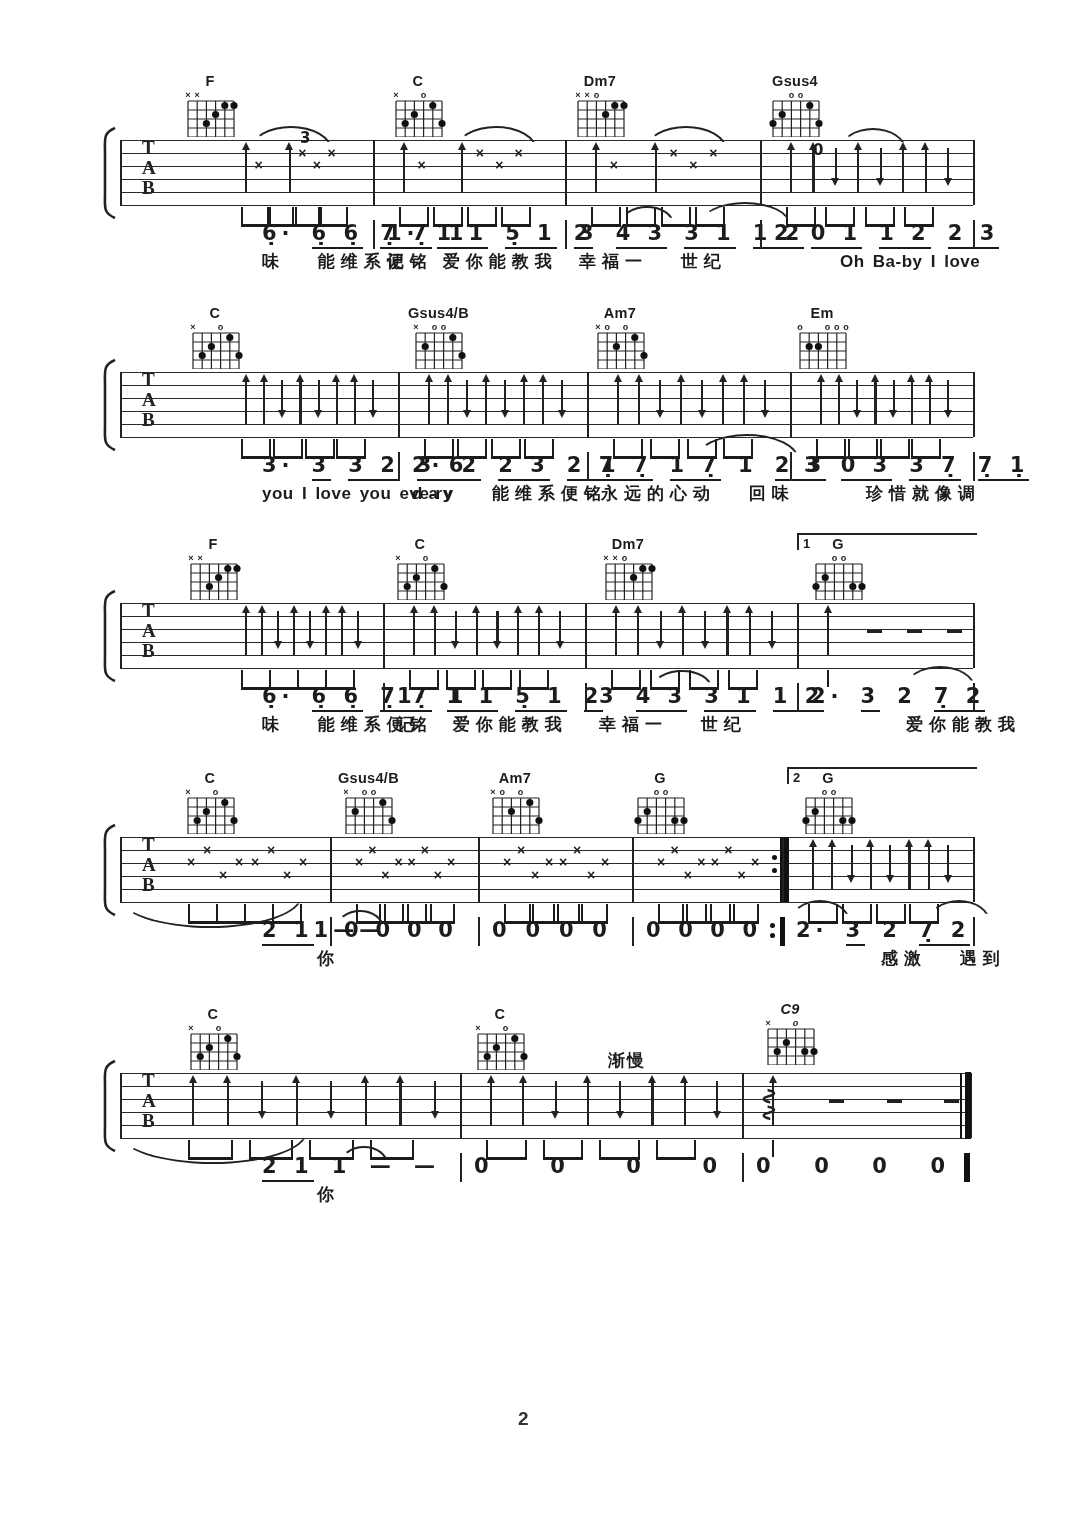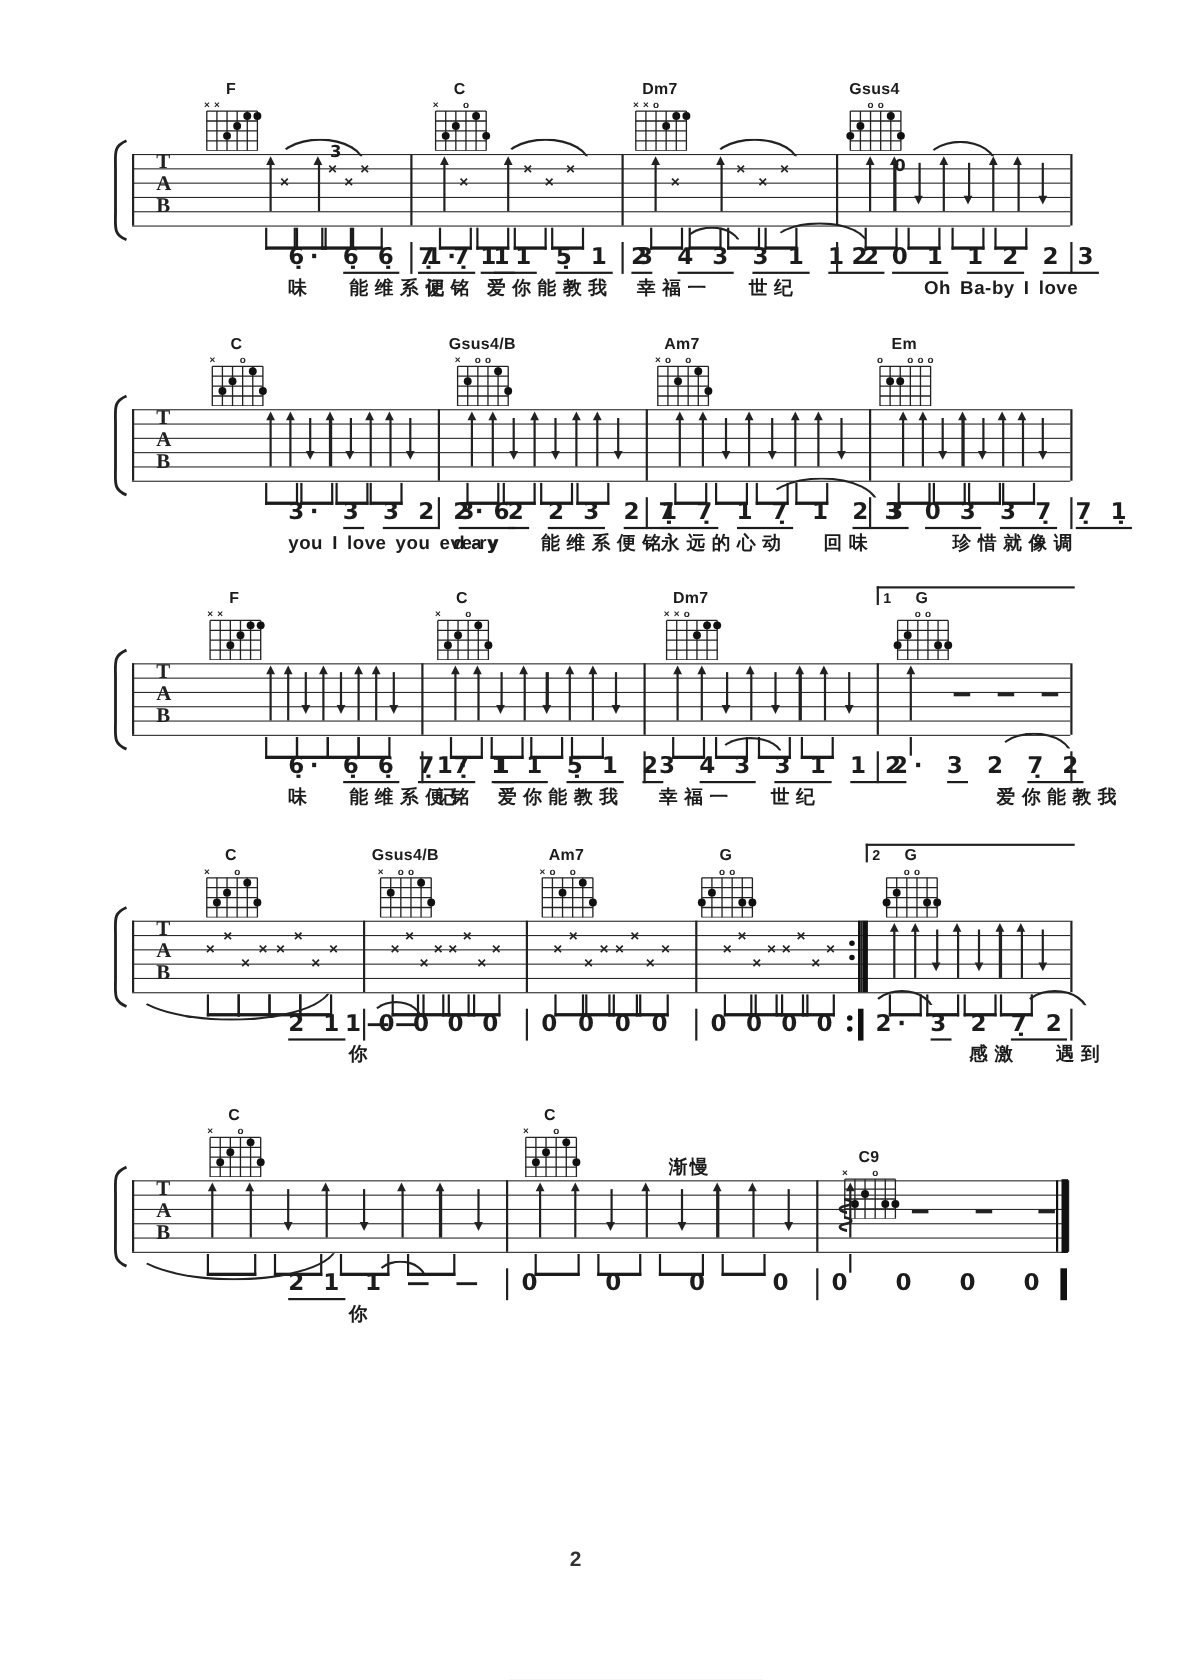--- a/index.html
+++ b/index.html
@@ -912,21 +912,21 @@
           <line x1="7" y1="12" x2="53" y2="12" stroke="#222" stroke-width="1.2"></line>
           <line x1="7" y1="21" x2="53" y2="21" stroke="#222" stroke-width="1.2"></line>
           <line x1="7" y1="30" x2="53" y2="30" stroke="#222" stroke-width="1.2"></line>
           <line x1="7" y1="39" x2="53" y2="39" stroke="#222" stroke-width="1.2"></line>
           <line x1="7" y1="48" x2="53" y2="48" stroke="#222" stroke-width="1.2"></line>
           <circle cx="43.8" cy="16.5" r="3.6" fill="#111"></circle>
           <circle cx="25.4" cy="25.5" r="3.6" fill="#111"></circle>
           <circle cx="16.2" cy="34.5" r="3.6" fill="#111"></circle>
           <circle cx="53" cy="34.5" r="3.6" fill="#111"></circle>
         </svg></div>
-      <div class="chord" style="left: 760px; top: 1045px;"><div class="cname">C9</div><svg width="58" height="48" viewBox="0 0 58 48">
+      <div class="chord" style="left: 760px; top: 1002px; font-style: italic;"><div class="cname">C9</div><svg width="58" height="48" viewBox="0 0 58 48">
           <text x="7" y="9" font-size="9" font-weight="bold" text-anchor="middle" fill="#222">×</text>
           <text x="34.599999999999994" y="9" font-size="9" font-weight="bold" text-anchor="middle" fill="#222">o</text>
           <line x1="7" y1="12" x2="7" y2="48" stroke="#222" stroke-width="1.2"></line>
           <line x1="16.2" y1="12" x2="16.2" y2="48" stroke="#222" stroke-width="1.2"></line>
           <line x1="25.4" y1="12" x2="25.4" y2="48" stroke="#222" stroke-width="1.2"></line>
           <line x1="34.599999999999994" y1="12" x2="34.599999999999994" y2="48" stroke="#222" stroke-width="1.2"></line>
           <line x1="43.8" y1="12" x2="43.8" y2="48" stroke="#222" stroke-width="1.2"></line>
           <line x1="53" y1="12" x2="53" y2="48" stroke="#222" stroke-width="1.2"></line>
           <line x1="7" y1="12" x2="53" y2="12" stroke="#222" stroke-width="1.2"></line>
           <line x1="7" y1="21" x2="53" y2="21" stroke="#222" stroke-width="1.2"></line>

